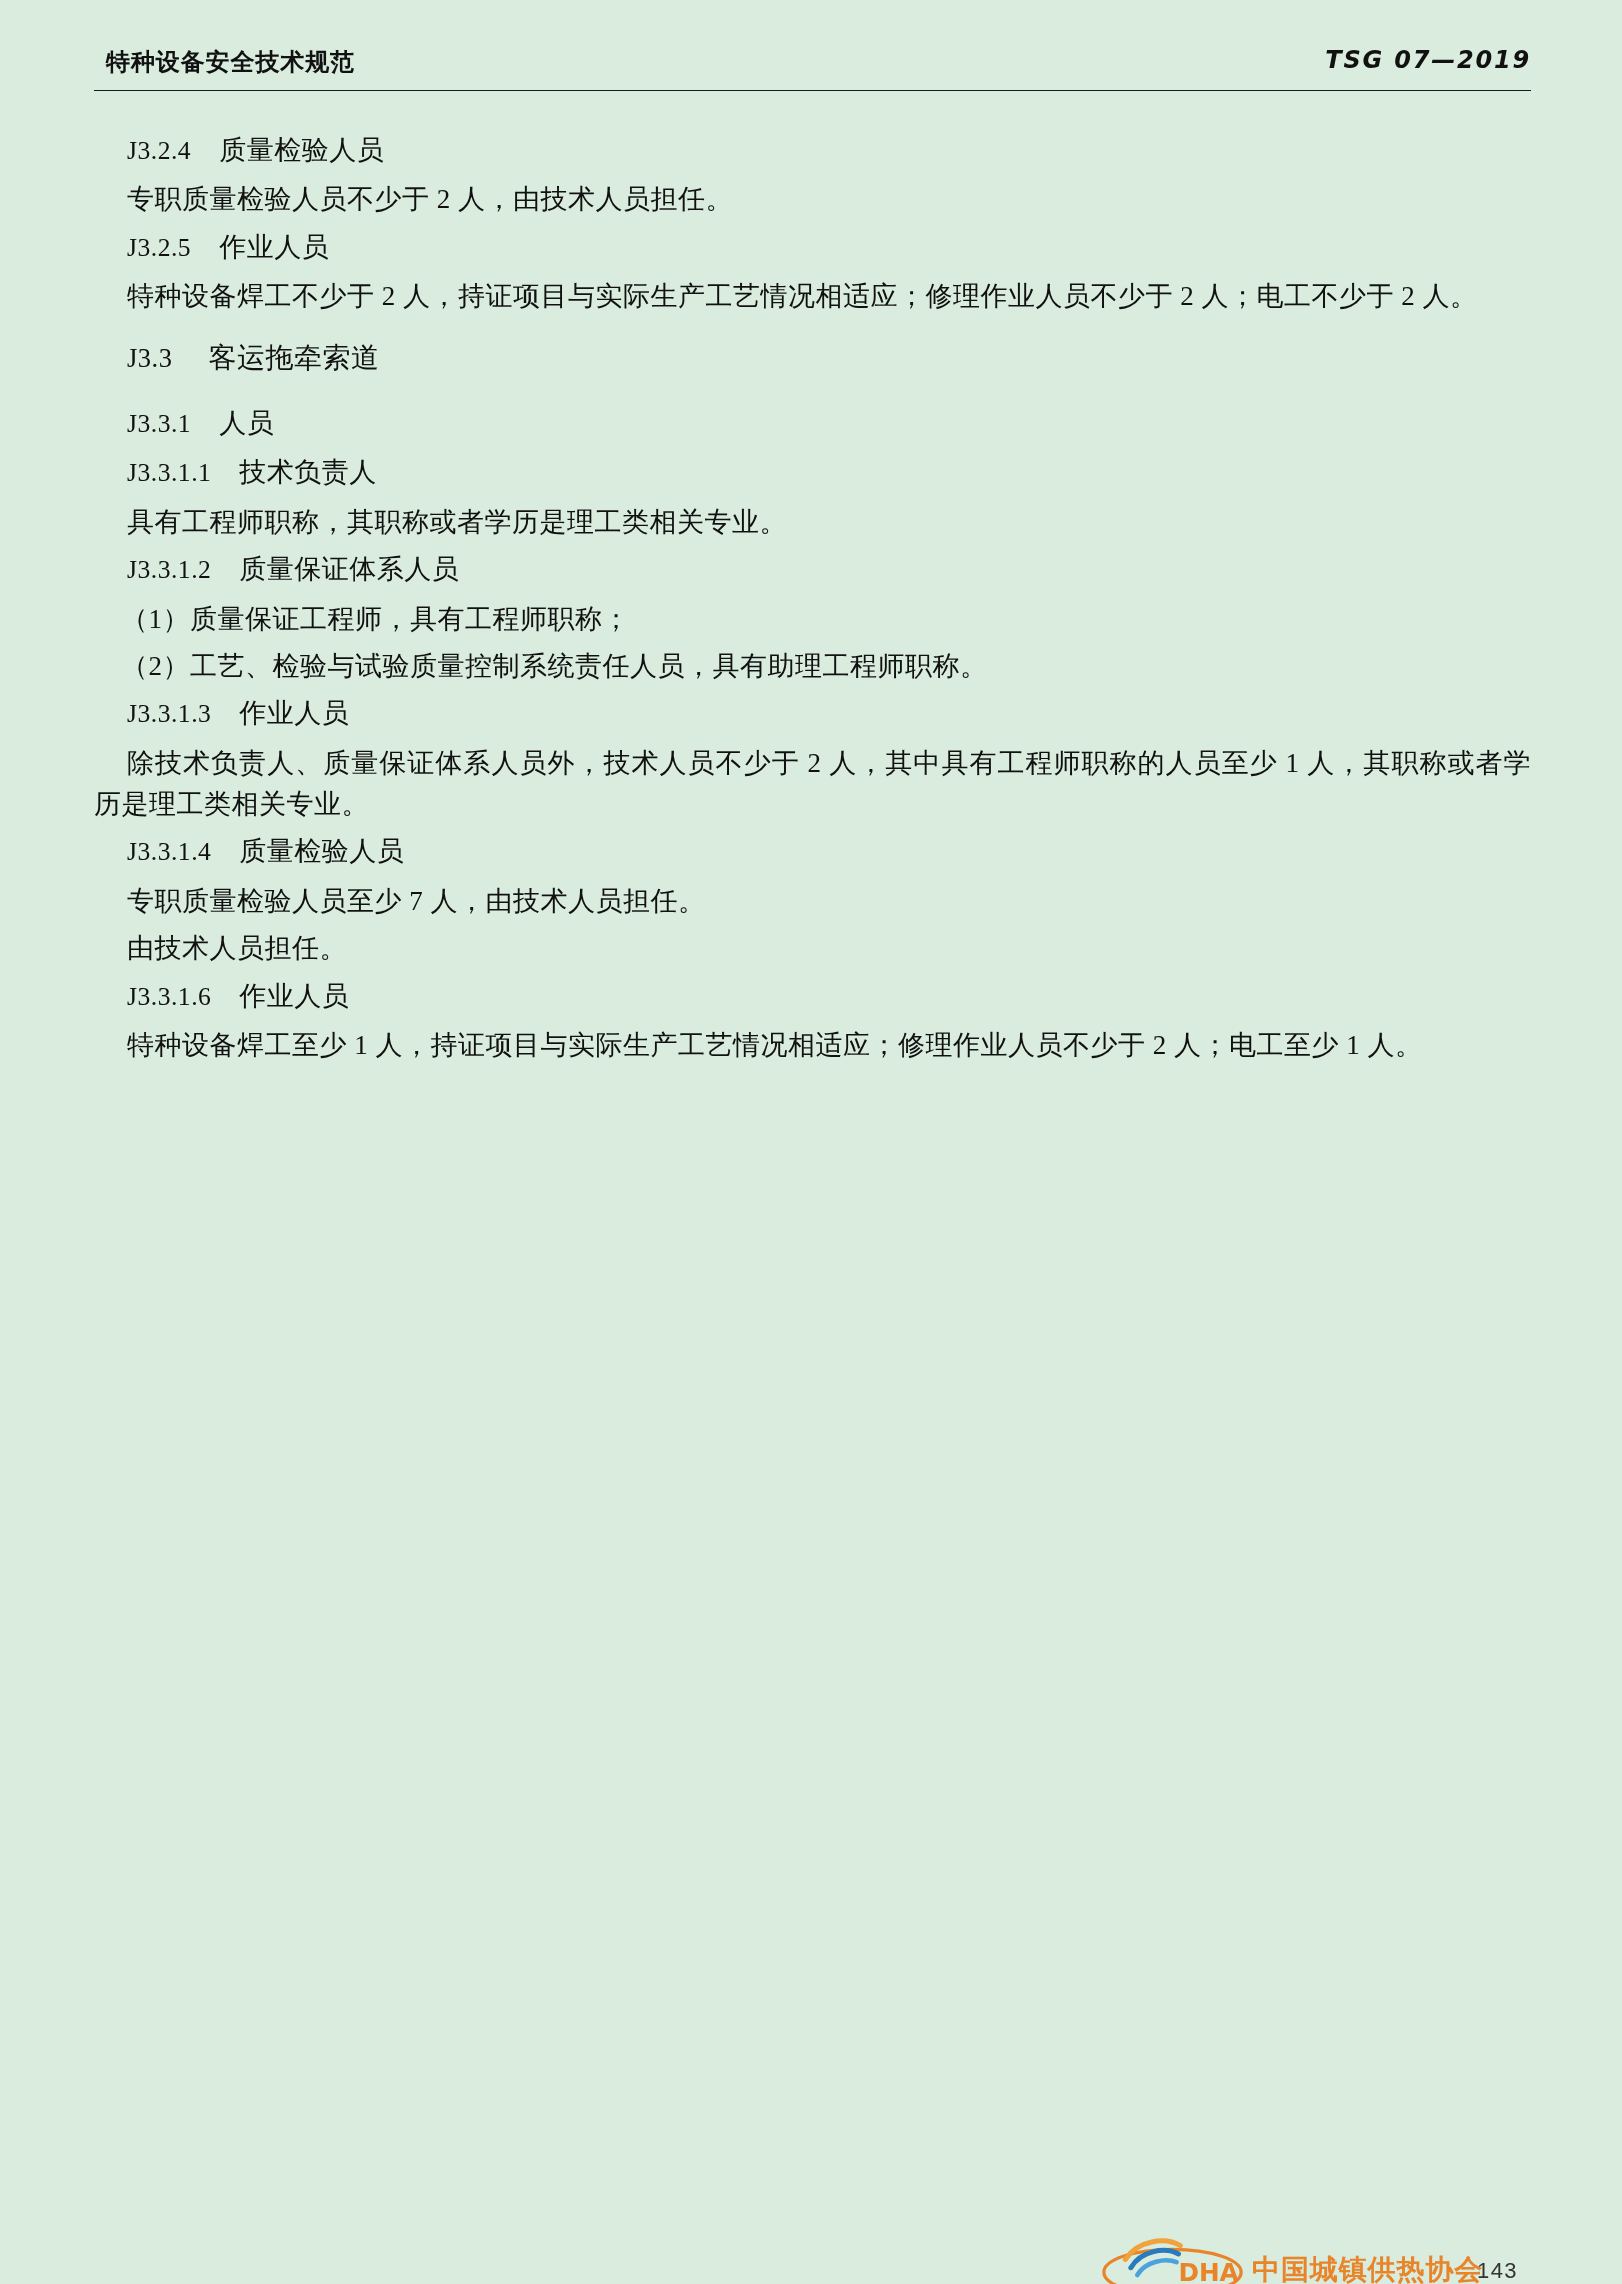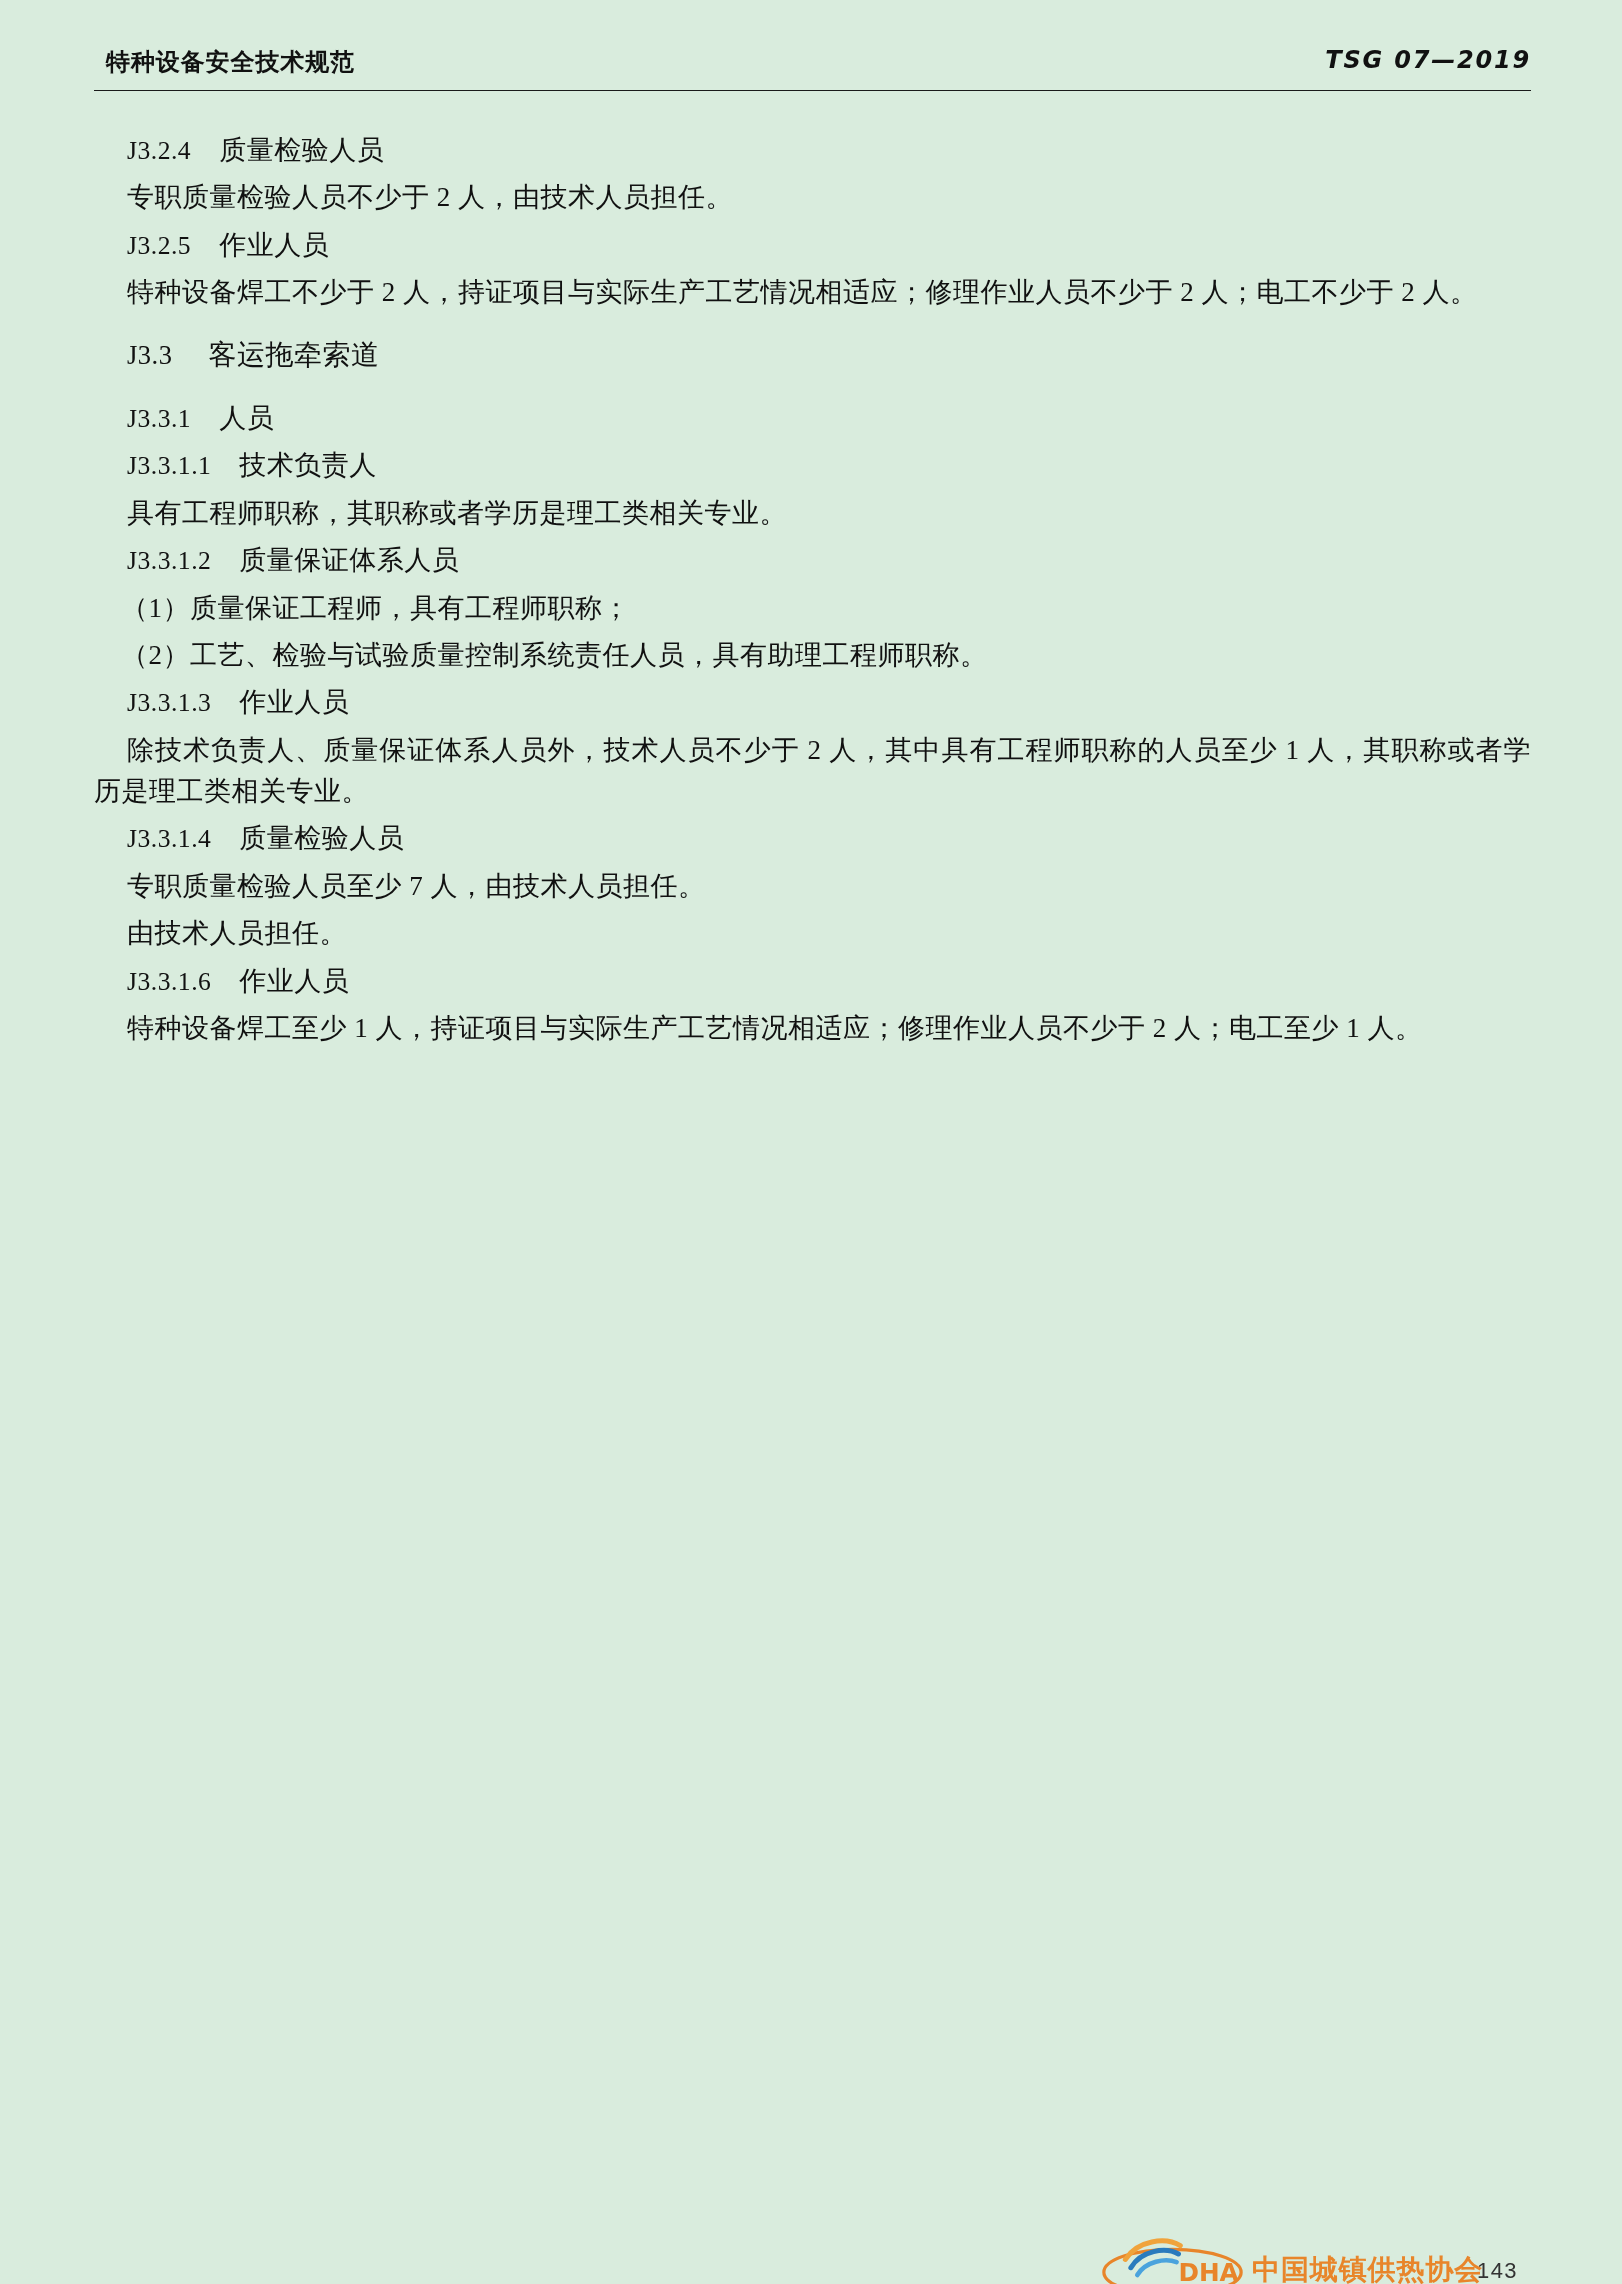--- a/index.html
+++ b/index.html
@@ -70,21 +70,21 @@
     padding-left: 33px;
     white-space: nowrap;
   }
   .heading .num {
     font-family: Liberation Serif, serif;
     font-size: 25.6px;
     letter-spacing: 0.5px;
   }
   .heading .ttl {
     margin-left: 28px;
-    font-family: Liberation Sans, sans-serif;
+    font-family: Liberation Mono, monospace;
     font-size: 27px;
   }
   .body-para {
     text-indent: 33px;
   }
   .list-item {
     text-indent: 27px;
   }
   .gap-top {
     margin-top: 21px;

